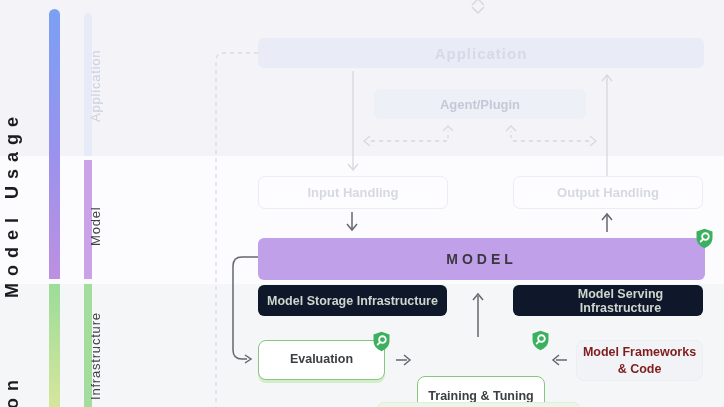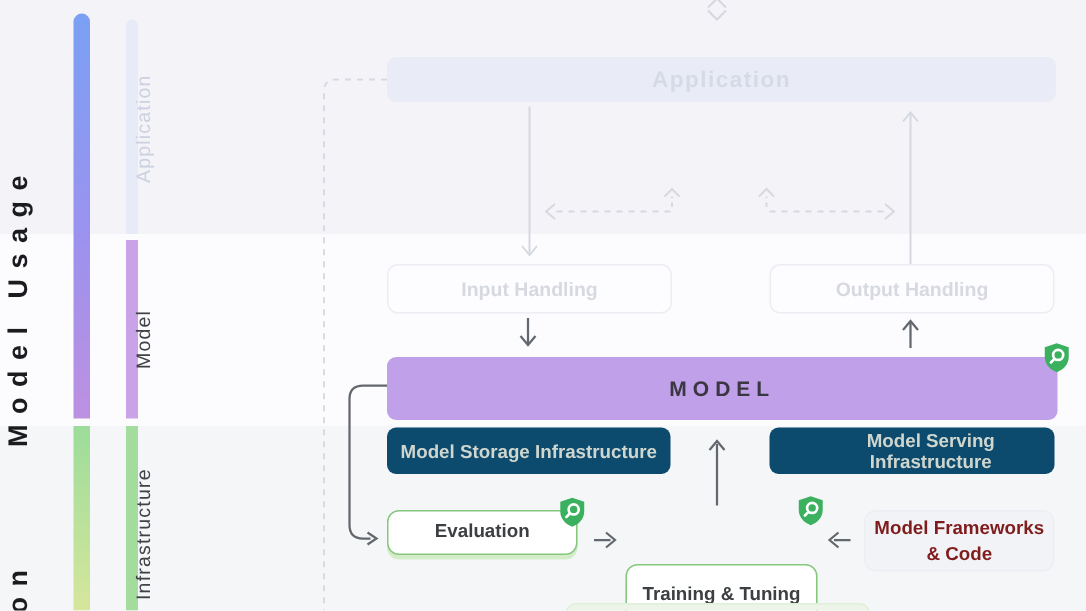--- a/index.html
+++ b/index.html
@@ -34,25 +34,25 @@
   .node-application { left:258px; top:38px; width:446px; height:30px; border-radius:6px;
     background:#e9ecf7; color:#d6dae7; font-size:15px; font-weight:bold; letter-spacing:1px; }
   .node-agent { left:374px; top:89px; width:212px; height:30px; border-radius:6px;
     background:#eef0f8; color:#c5c9d5; font-size:13px; font-weight:600; }
   .node-io { top:176px; width:190px; height:33px; border-radius:7px;
     background:#fdfdff; border:1px solid #ecedf3; color:#d6d9e0; font-size:13px; font-weight:bold; }
   .node-input { left:258px; } .node-output { left:513px; }
   .node-model { left:258px; top:238px; width:447px; height:42px; border-radius:6px;
     background:#c0a0e8; color:#3a3742; font-size:14px; font-weight:bold; letter-spacing:4px; }
   .node-green-soft { top:285px; width:190px; height:31px; border-radius:6px;
-    background:#0c4a6e; color:#cfd6ce; font-size:12.5px; font-weight:bold; }
+    background:#0f172a; color:#cfd6ce; font-size:12.5px; font-weight:bold; }
   .node-storage { left:258px; width:189px; } .node-serving { left:513px;padding-left:25px; }
   .node-secure { background:#ffffff; border:1.5px solid #86c77e; border-radius:8px;
     box-shadow:0 3px 0 #d3ecca; color:#3c4043; font-size:12.5px; font-weight:600; line-height:1.25; }
-  .node-evaluation { left:258px; top:340px; width:127px; height:30px; }
+  .node-evaluation { left:258px; top:340px; width:127px; height:40px; }
   .node-training { left:417px; top:340px; width:128px; height:41px;margin-top:36px; }
   .node-frameworks { left:576px; top:340px; width:127px; height:41px; border-radius:8px;
     background:#f2f3f7; border:1px solid #eceef3; color:#7f1d1d; font-size:12.5px; font-weight:600; line-height:1.3; }
   .node-bottom-cut { left:377px; top:402px; width:203px; height:10px;
     border-radius:7px 7px 0 0; background:#ecf5e8; border:1px solid #e0efda; border-bottom:none; }
 
   .badge { position:absolute; width:21px; height:21px; }
   .connectors { position:absolute; left:0; top:0; pointer-events:none; }
 </style>
 </head>
@@ -140,20 +140,23 @@
   <div class="bar lane-bar-infra"></div>
 
   <div class="vlabel vlabel-main" style="left:23px; top:276px;">Model Usage</div>
   <div class="vlabel vlabel-main" style="left:23px; top:387px;">on</div>
   <div class="vlabel vlabel-lane lane-light" style="left:104px; top:106px;">Application</div>
   <div class="vlabel vlabel-lane lane-dark" style="left:104px; top:230px;">Model</div>
   <div class="vlabel vlabel-lane lane-dark" style="left:104px; top:384px;">Infrastructure</div>
 
   <div class="node node-application">
     <span>Application</span>
+  </div>
+  <div class="node node-agent">
+    <span>Agent/Plugin</span>
   </div>
   <div class="node node-io node-input">
     <span>Input Handling</span>
   </div>
   <div class="node node-io node-output">
     <span>Output Handling</span>
   </div>
   <div class="node node-model">
     <span>MODEL</span>
   </div>

